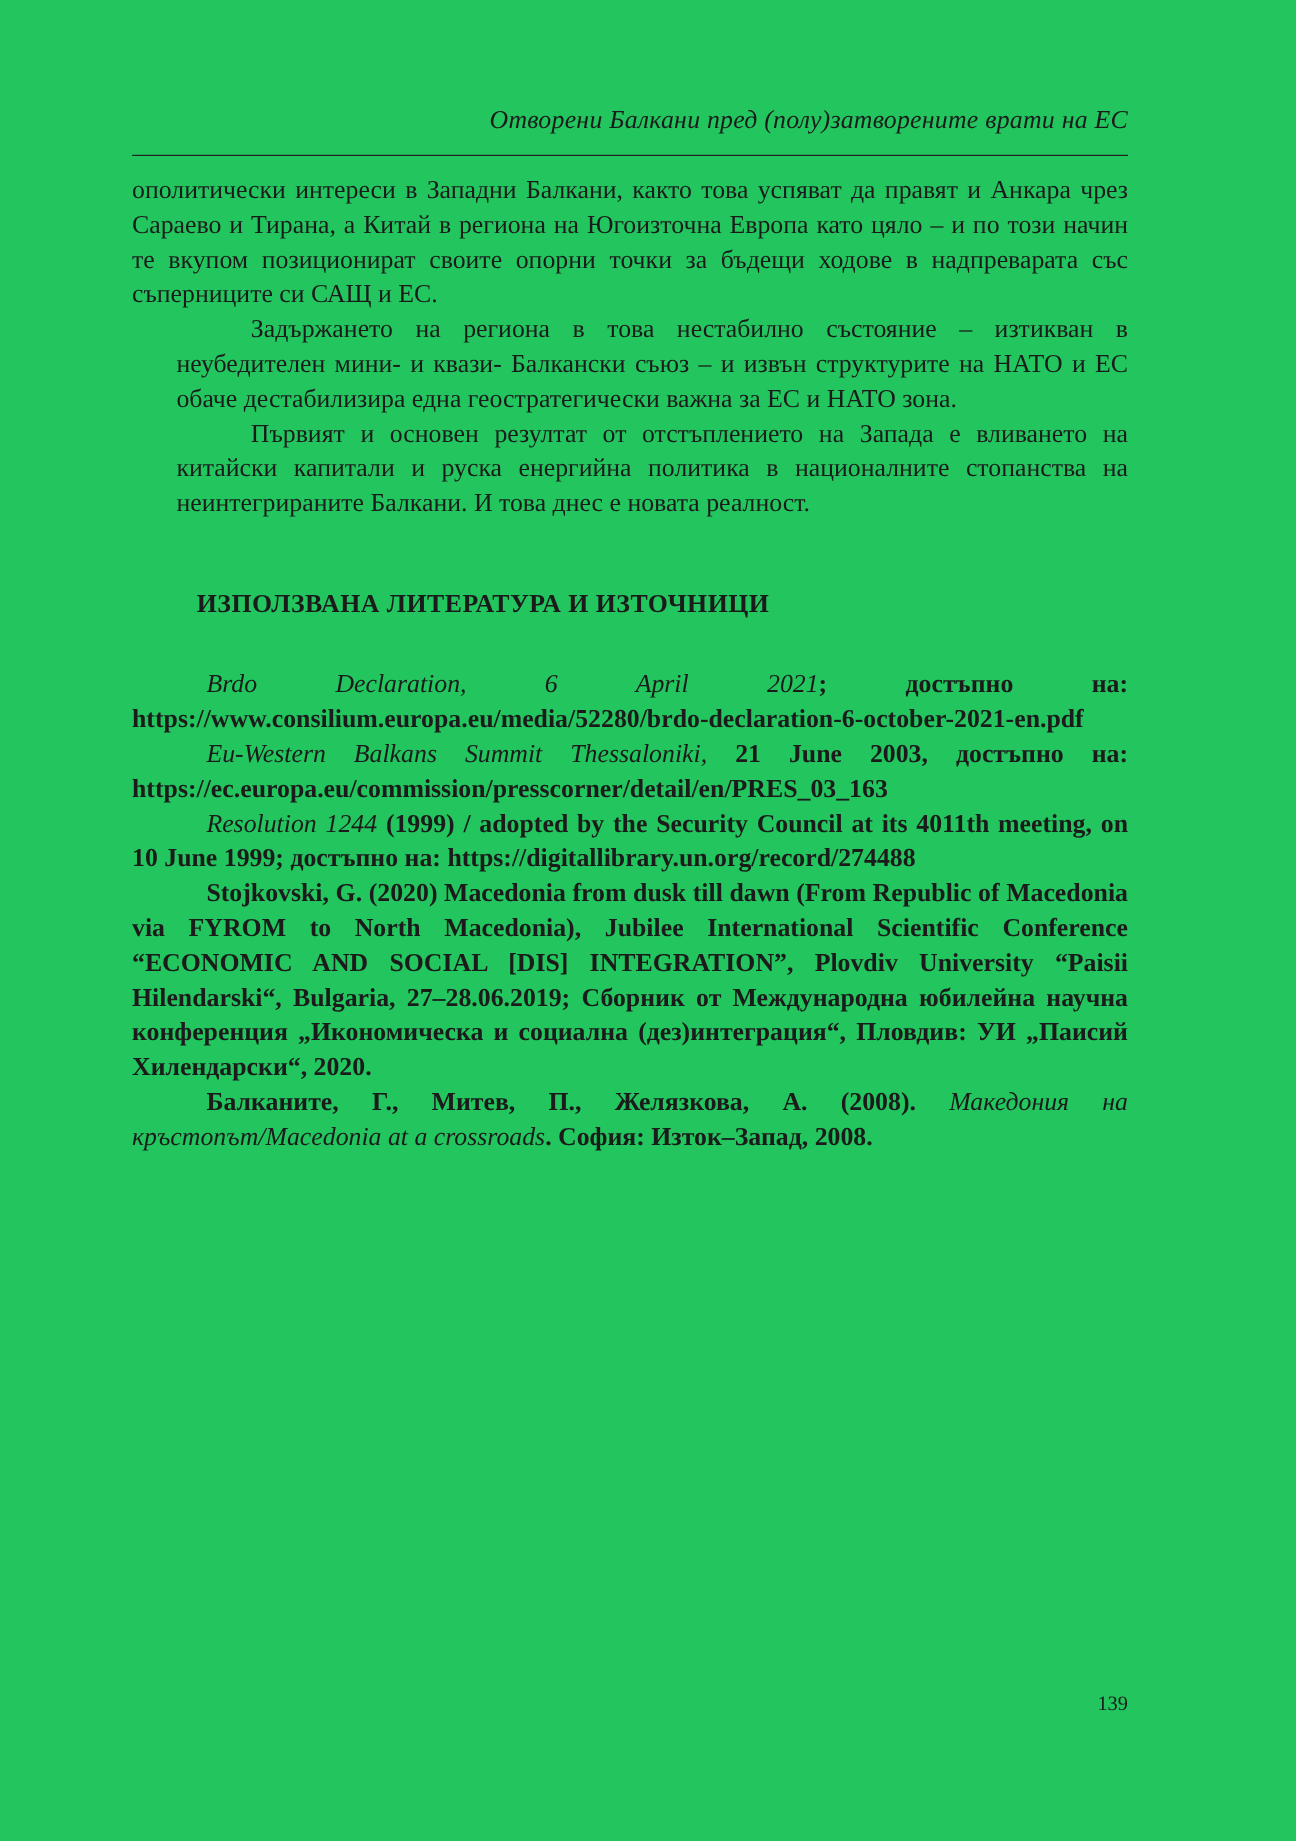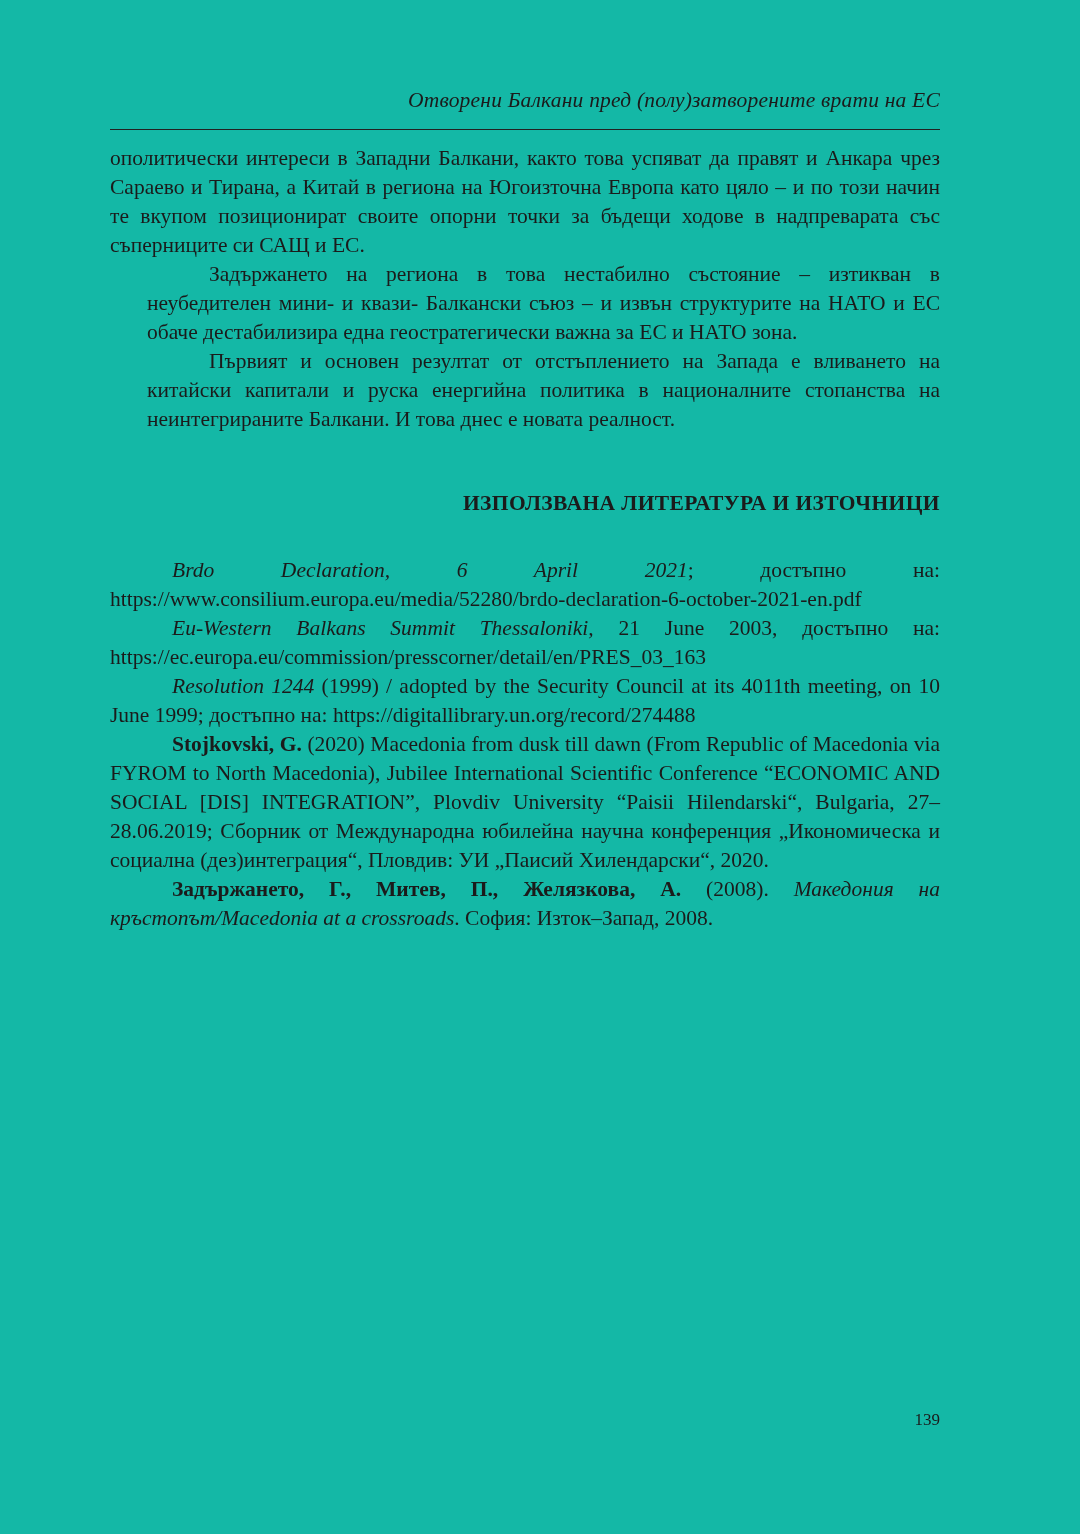--- a/index.html
+++ b/index.html
@@ -1,21 +1,21 @@
 <!DOCTYPE html>
 <html lang="bg"><head>
 <meta charset="utf-8">
 <style>
   * { margin: 0; padding: 0; box-sizing: border-box; }
   html, body { background: #ffffff; }
   .page {
     position: relative;
     width: 1080px;
     height: 1534px;
-    background: #14b8a6;
+    background: #22c55e;
     font-family: "Liberation Serif", "DejaVu Serif", serif;
     color: #1b1b1b;
     overflow: hidden;
   }
   .running-header {
     position: absolute;
     top: 86px;
     left: 110px;
     width: 830px;
     text-align: right;
@@ -40,32 +40,32 @@
     font-size: 21.5px;
     line-height: 29px;
     text-align: justify;
   }
   .para { text-align: justify; }
   .para.indent { text-indent: 62px; margin-left: 37px; }
   .section-heading {
     font-size: 21.5px;
     font-weight: bold;
     letter-spacing: 0.4px;
-    text-align: right;
-    margin: 55px 0 38px 82px;
+    text-align: left;
+    margin: 55px 0 38px 54px;
   }
   .bibliography .bib-entry {
     text-indent: 62px;
     text-align: justify;
     overflow-wrap: break-word;
     word-break: break-word;
   }
   .run-italic { font-style: italic; }
   .run-bold { font-weight: bold; }
-  .run-normal { font-style: normal; font-weight: normal; }
+  .run-normal { font-style: normal; font-weight: bold; }
   .page-number {
     position: absolute;
     bottom: 104px;
     right: 140px;
     font-size: 17px;
   }
 </style>
 </head>
 <body>
 
@@ -92,21 +92,21 @@
       <p class="bib-entry"><span class="run-italic">Brdo Declaration, 6 April 2021</span><span class="run-normal">; достъпно на: https://www.consilium.europa.eu/media/52280/brdo-declaration-6-october-2021-en.pdf</span></p>
 
       <p class="bib-entry"><span class="run-italic">Eu-Western Balkans Summit Thessaloniki,</span><span class="run-normal"> 21 June 2003, достъпно на: https://ec.europa.eu/commission/presscorner/detail/en/PRES_03_163</span></p>
 
       <p class="bib-entry"><span class="run-italic">Resolution 1244</span><span class="run-normal"> (1999) / adopted by the Security Council at its 4011th meeting, on 10 June 1999; достъпно на: https://digitallibrary.un.org/record/274488</span></p>
 
       <p class="bib-entry"><span class="run-bold">Stojkovski, G.</span><span class="run-normal"> (2020) Macedonia from dusk till dawn (From Republic of Macedonia via FYROM to North Macedonia), Jubilee International Scientific Conference “ECONOMIC AND SOCIAL [DIS] INTEGRATION”, Plovdiv University “Paisii Hilendarski“, Bulgaria, 27–28.06.2019; Сборник от Международна юбилейна научна конференция „Икономическа и социална (дез)интеграция“, Пловдив: УИ „Паисий Хилендарски“, 2020.</span></p>
 
 
 
-      <p class="bib-entry"><span class="run-bold">Задържането, Г., Митев, П., Желязкова, А.</span><span class="run-normal"> (2008). </span><span class="run-italic">Македония на кръстопът/Macedonia at a crossroads</span><span class="run-normal">. София: Изток–Запад, 2008.</span></p>
+      <p class="bib-entry"><span class="run-bold">Балканите, Г., Митев, П., Желязкова, А.</span><span class="run-normal"> (2008). </span><span class="run-italic">Македония на кръстопът/Macedonia at a crossroads</span><span class="run-normal">. София: Изток–Запад, 2008.</span></p>
 
 
     </div>
   </main>
 
   <footer>
     <span class="page-number">139</span>
   </footer>
 
 </div>

